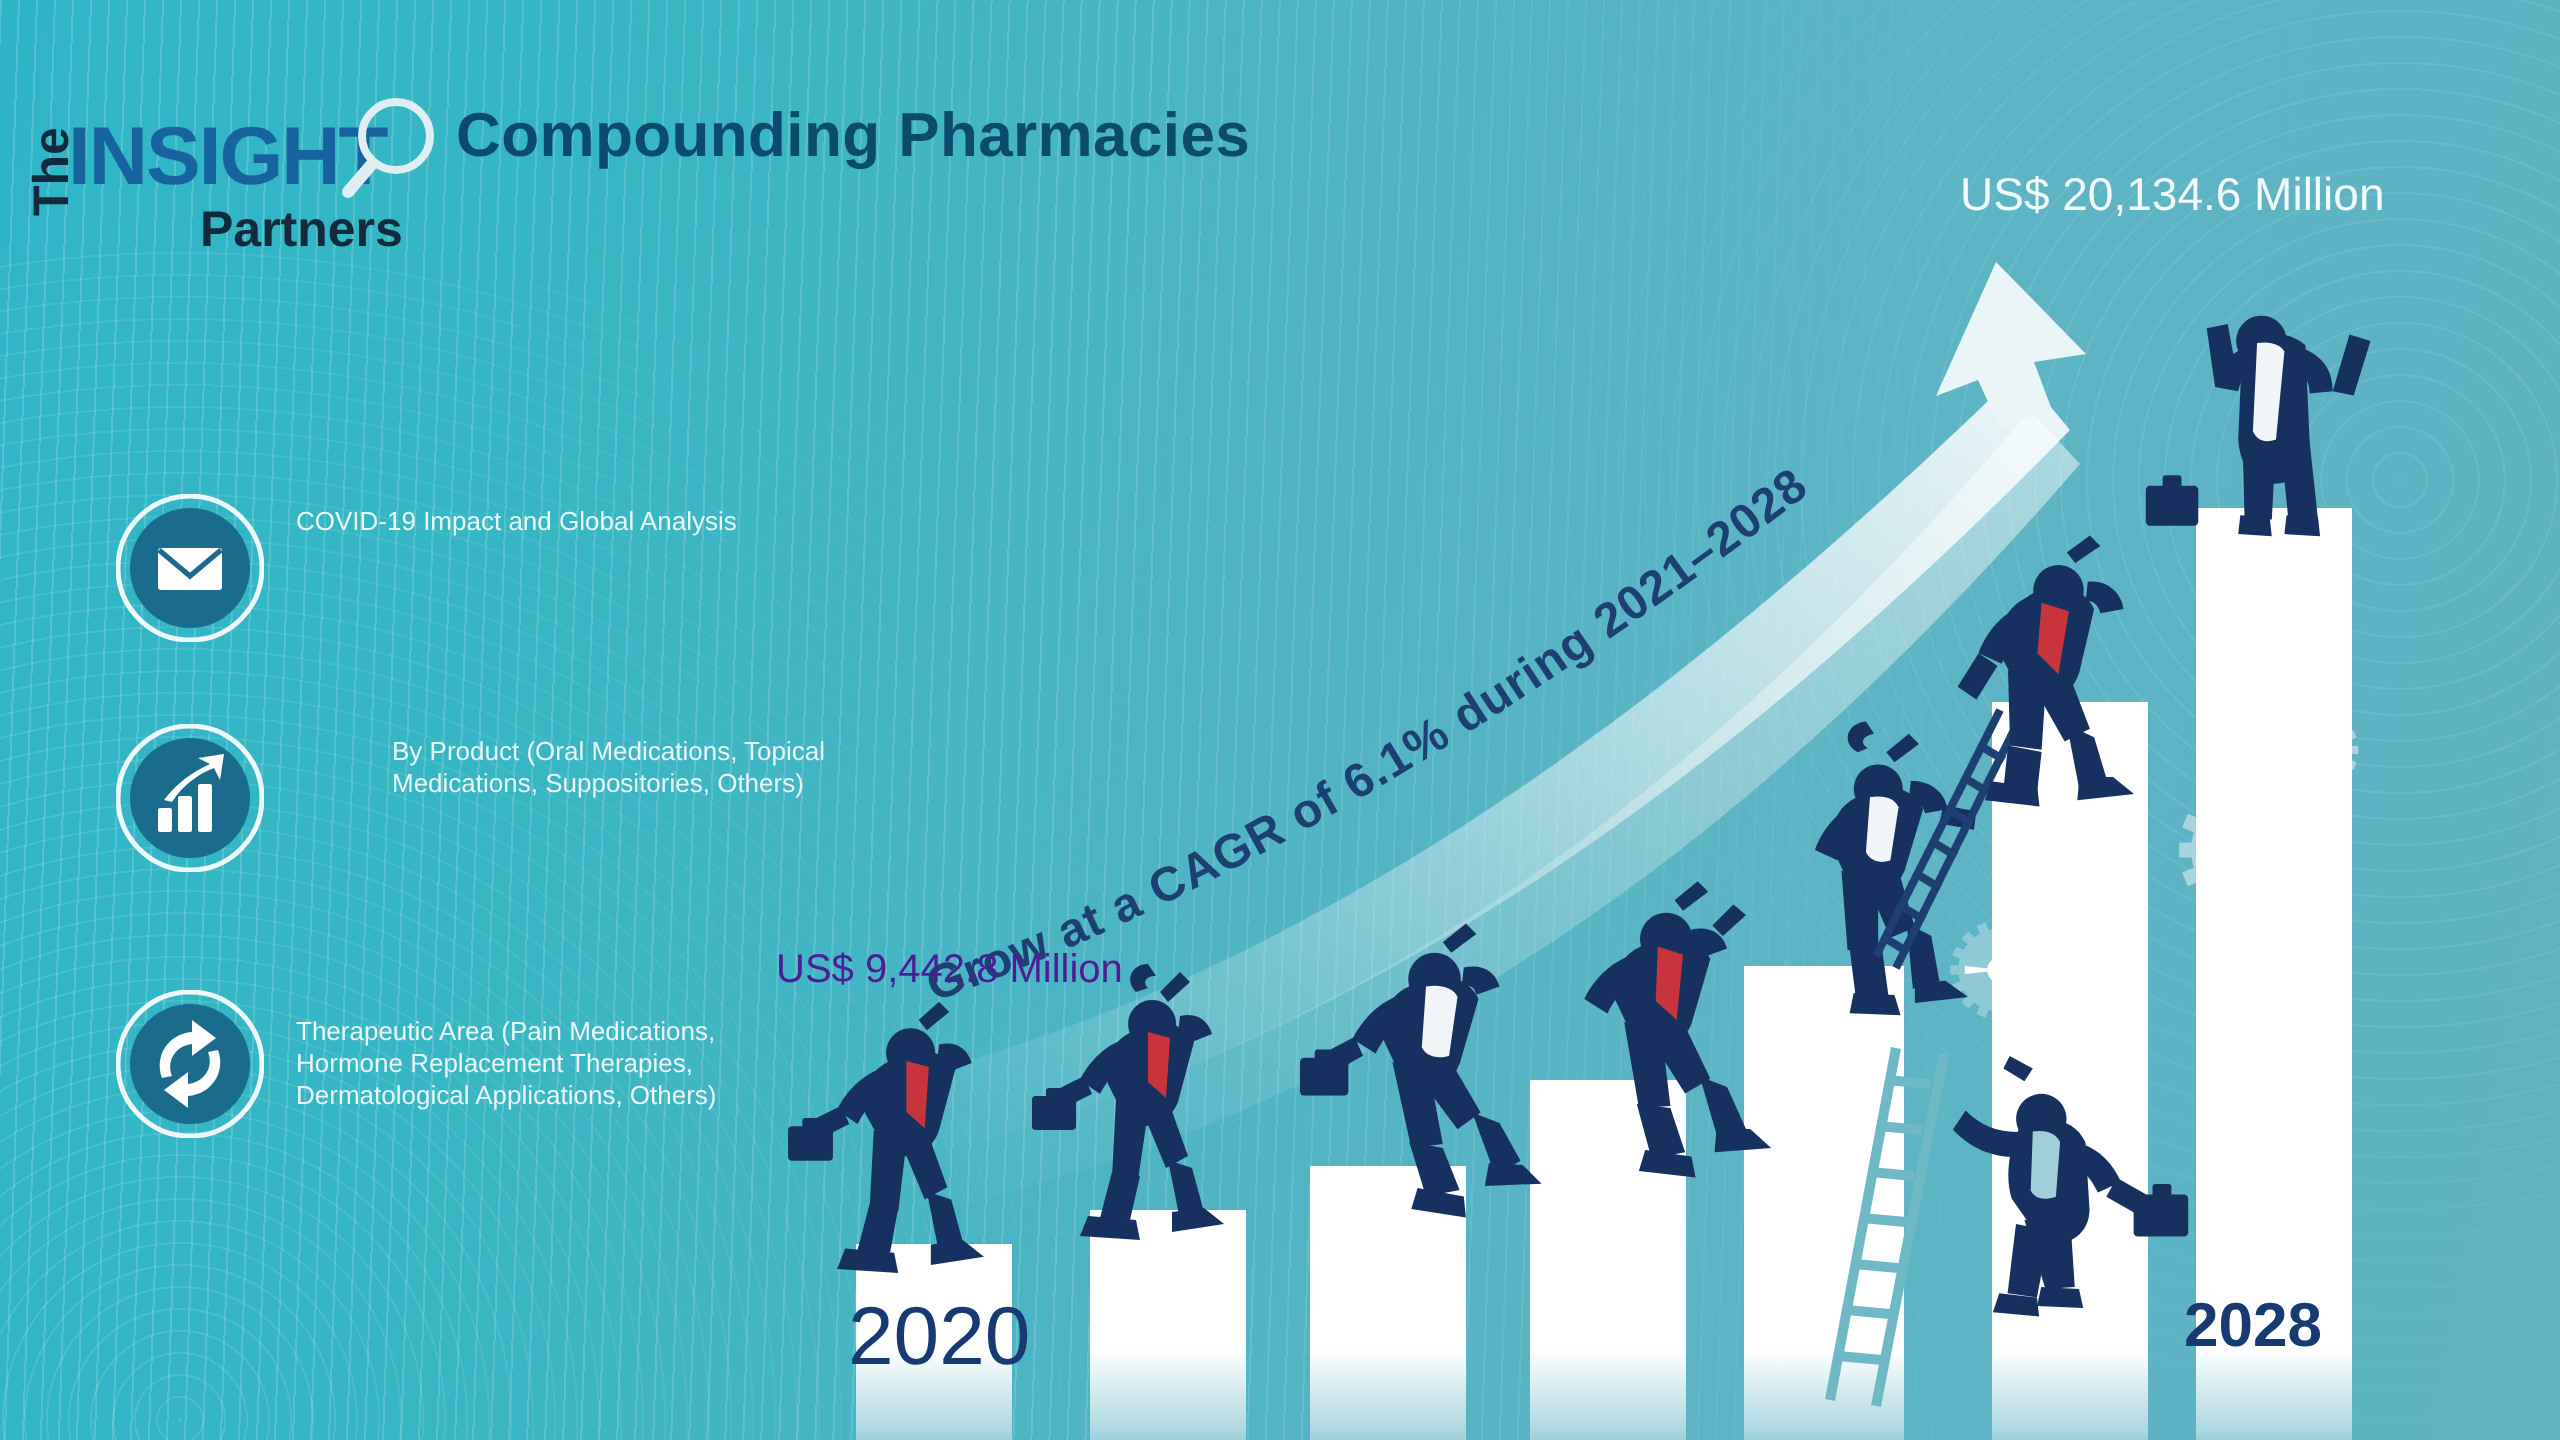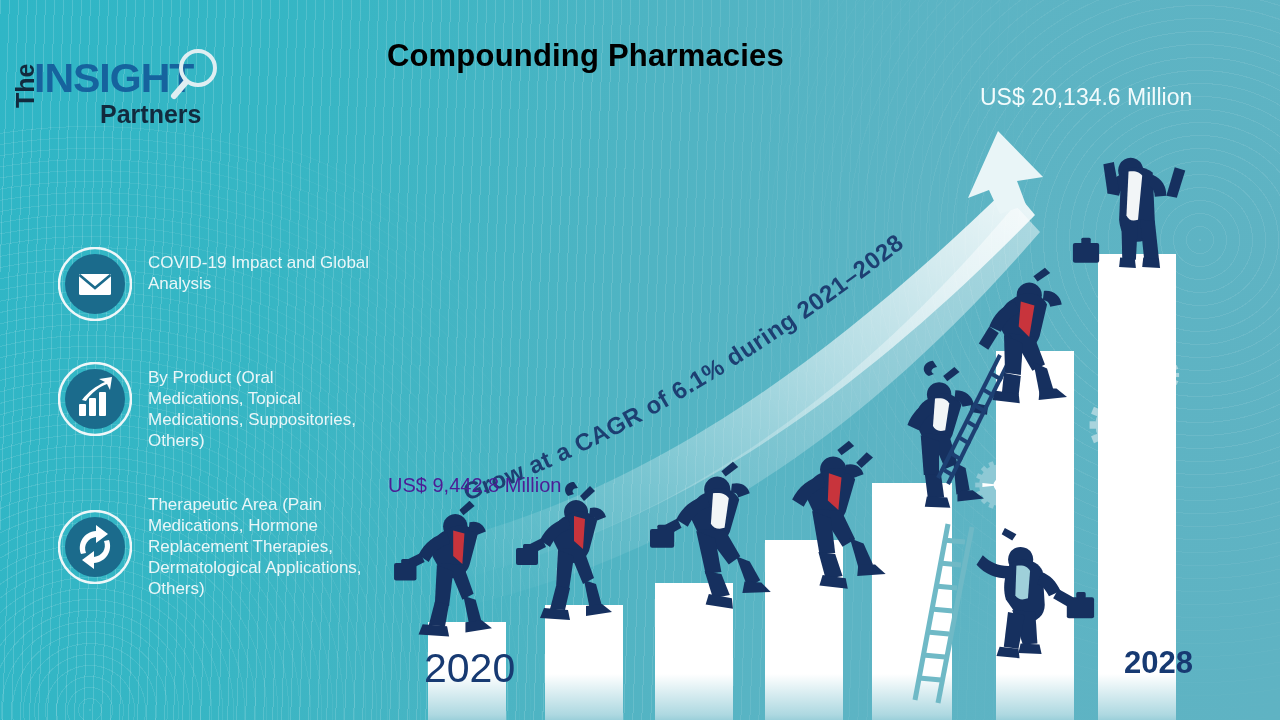--- a/index.html
+++ b/index.html
@@ -35,37 +35,37 @@
     background:repeating-radial-gradient(circle at 50% 50%, rgba(255,255,255,.10) 0 1px, rgba(255,255,255,0) 1px 13px);
     -webkit-mask-image:radial-gradient(circle at 50% 50%, rgba(0,0,0,.8) 30%, rgba(0,0,0,0) 72%);
             mask-image:radial-gradient(circle at 50% 50%, rgba(0,0,0,.8) 30%, rgba(0,0,0,0) 72%);
   }
 
   
   #logo { position:absolute; left:8px; top:30px; width:215px; height:100px; }
 
   
   #title {
-    position:absolute; left:228px; top:36px; width:556px;
-    text-align:right;
-    color:#000000;
+    position:absolute; left:228px; top:48px; width:556px;
+    text-align:left;
+    color:#0c4a6e;
     font-size:31px; font-weight:bold; line-height:1.26;
     letter-spacing:.2px;
   }
 
   
   .bullet { position:absolute; display:flex; align-items:flex-start; }
   .bullet .ico-wrap { position:relative; width:74px; height:74px; flex:0 0 74px; }
   .bullet .ico-wrap svg { display:block; width:74px; height:74px; }
   .bullet .btxt {
-    margin-left:16px; color:#eaf6f8; font-size:17px; line-height:1.23;
+    margin-left:16px; color:#eaf6f8; font-size:13px; line-height:1.23;
     max-width:222px; padding-top:6px;
   }
   #bullet0 { left:58px; top:247px; }
-  #bullet1 { left:58px; top:362px; }
+  #bullet1 { left:58px; top:362px;gap:48px; }
   #bullet2 { left:58px; top:495px;align-items:center; }
   #bullet2 .btxt { padding-top:0; }
 
   
   #chart { position:absolute; left:0; top:0; width:1280px; height:720px; }
 
   .bar {
     position:absolute; background:#ffffff;
   }
   .bar::after{
@@ -82,21 +82,21 @@
     position:absolute; left:980px; top:84px;
     color:#f2fbfc; font-size:23px; white-space:nowrap;
   }
   
   #year-left {
     position:absolute; left:424px; top:645px;
     color:#173a72; font-size:41px; font-weight:normal;
   }
   #year-right {
     position:absolute; left:1092px; top:645px;
-    color:#173a72; font-size:31px; font-weight:bold;margin-left:32px;
+    color:#173a72; font-size:31px; font-weight:bold;
   }
 
   #cagr-svg { position:absolute; left:0; top:0; width:1280px; height:720px; pointer-events:none; }
 </style>
 </head>
 <body>
 
 <div id="stage">
 
   <div class="bg-base"></div>

